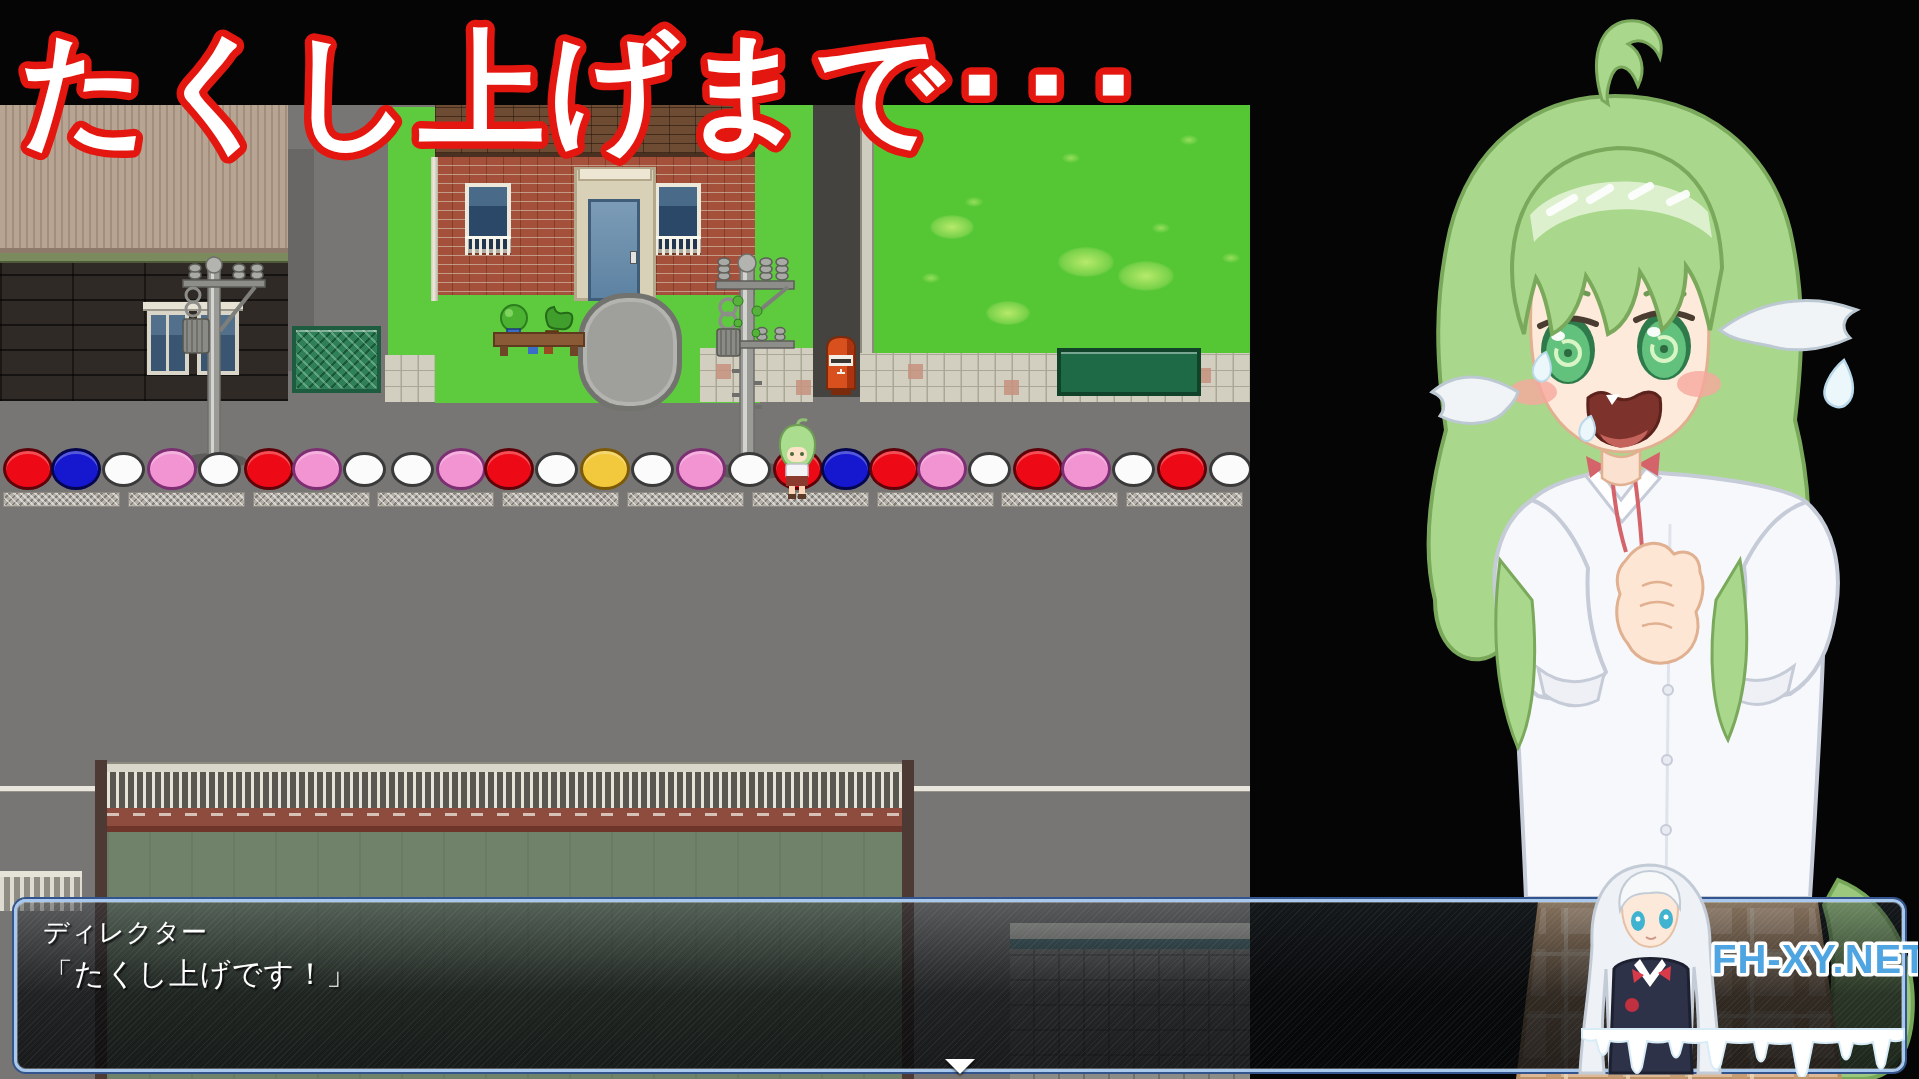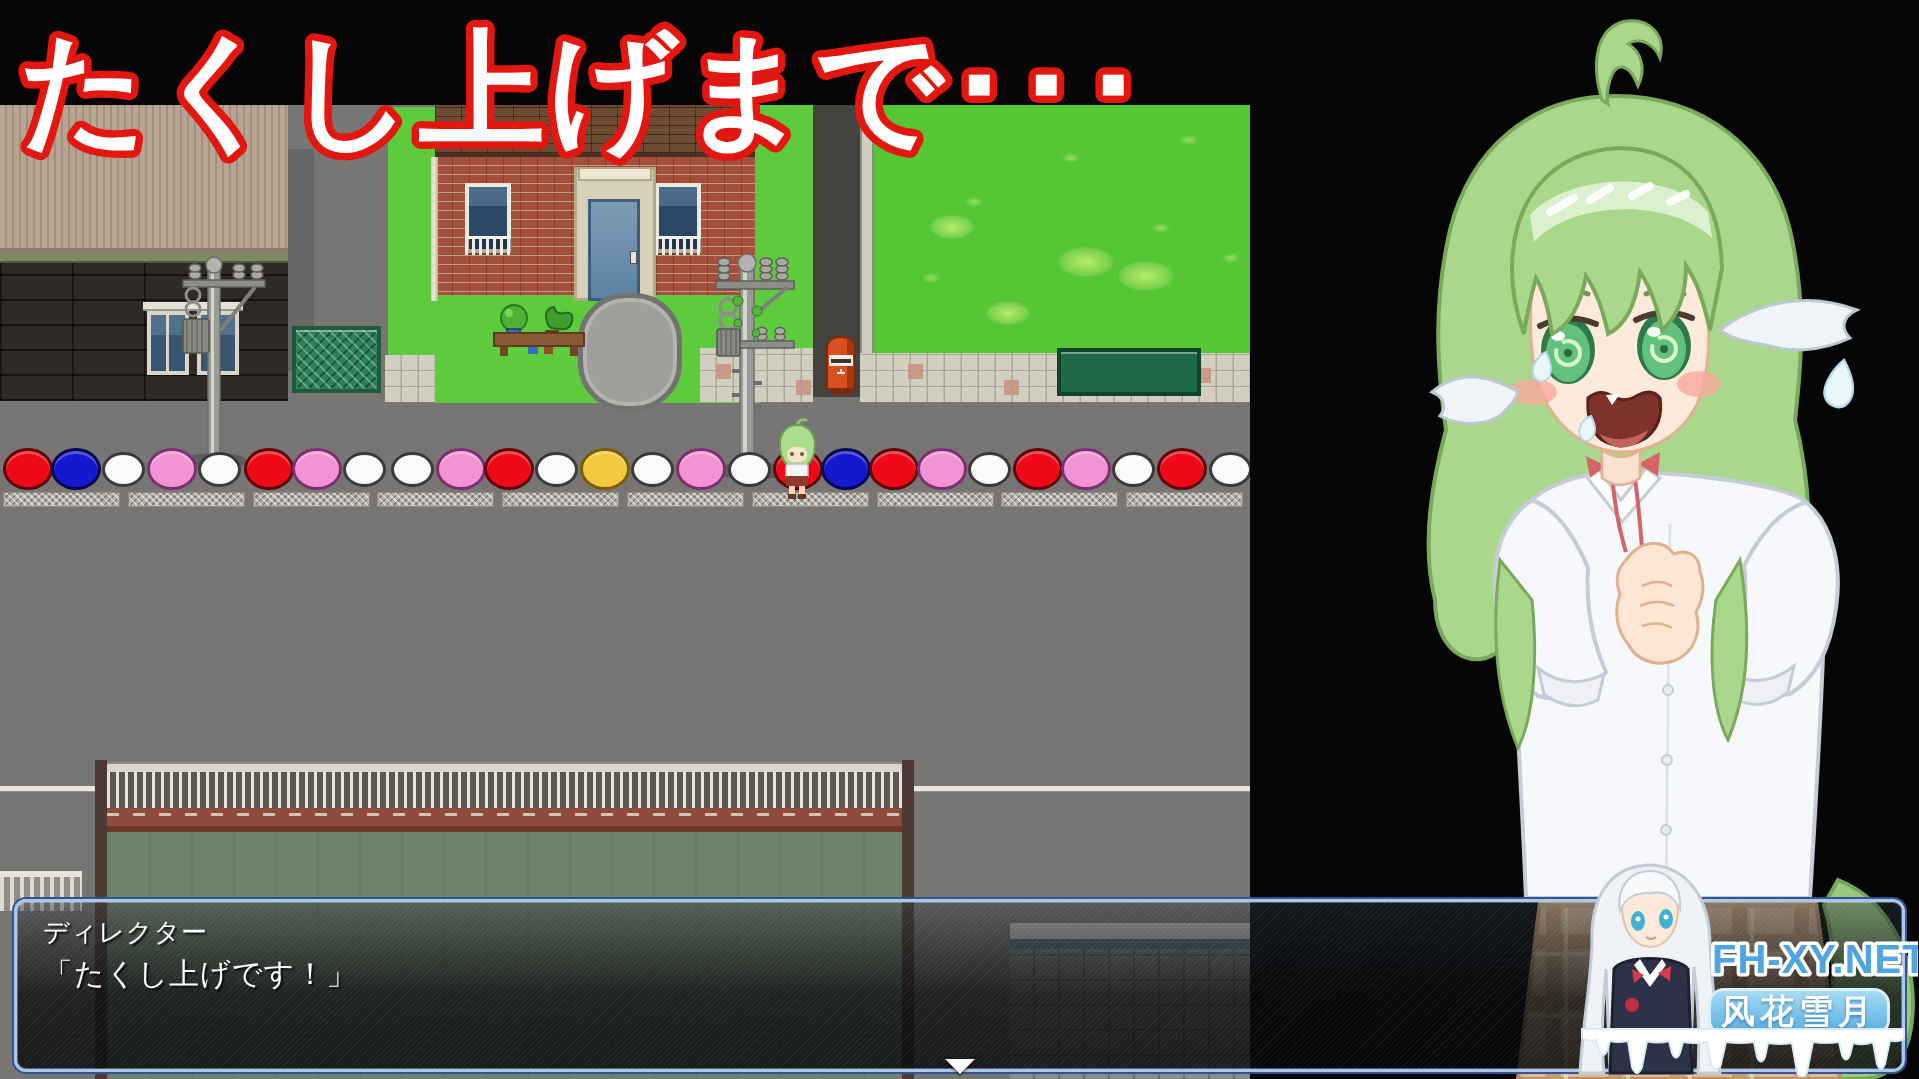--- a/index.html
+++ b/index.html
@@ -458,23 +458,20 @@
       <path d="M44,110 C52,96 108,96 118,110 L122,214 L40,214 Z" fill="#2e3248" stroke="#1d2030" stroke-width="3"></path>
       <path d="M70,100 L80,116 L92,100 L96,106 L80,128 L64,106 Z" fill="#ffffff"></path>
       <path d="M74,116 l-12,-6 l2,14 z M88,114 l13,-7 l-1,15 z" fill="#d83a4a"></path>
       <circle cx="62" cy="146" r="7" fill="#c03040"></circle>
     </svg>
 
     <svg class="a" style="left:138px;top:76px" width="212" height="58" viewBox="0 0 212 58">
       <text x="6" y="44" font-size="40" font-weight="bold" letter-spacing="1" fill="#4fa5e2" stroke="#ffffff" stroke-width="7" paint-order="stroke" stroke-linejoin="round" font-family="Liberation Sans, DejaVu Sans, sans-serif">FH-XY.NET</text>
     </svg>
 
-    <div class="a wm-banner">
-      <span>风花雪月</span>
-    </div>
 
     <svg class="a" style="left:12px;top:174px" width="326" height="50" viewBox="0 0 326 50">
       <path d="M2,2 H324 V12 q-8,4 -14,1 l-5,24 q-4,10 -8,0 l-4,-22 q-10,4 -20,1 l-3,12 q-4,9 -8,0 l-3,-13 q-14,2 -26,0 l-6,30 q-5,12 -10,0 l-5,-29 q-12,2 -24,0 l-3,14 q-4,9 -8,0 l-3,-15 q-14,2 -28,0 l-5,22 q-5,11 -10,0 l-4,-22 q-12,2 -24,0 l-3,11 q-4,9 -8,0 l-3,-12 q-12,3 -22,0 l-5,26 q-5,12 -10,0 l-4,-26 q-10,2 -18,0 l-3,10 q-4,8 -8,0 l-3,-11 q-8,2 -14,-2 Z" fill="#ffffff" stroke="#d8ecf8" stroke-width="2"></path>
     </svg>
   </div>
 
   <svg id="title-svg" class="a" width="1250" height="210" viewBox="0 0 1250 210">
     <text x="20" y="133" font-size="126" letter-spacing="4" fill="#ffffff" stroke="#e3170f" stroke-width="15" paint-order="stroke" stroke-linejoin="round">たくし上げまで･･･</text>
   </svg>
 

